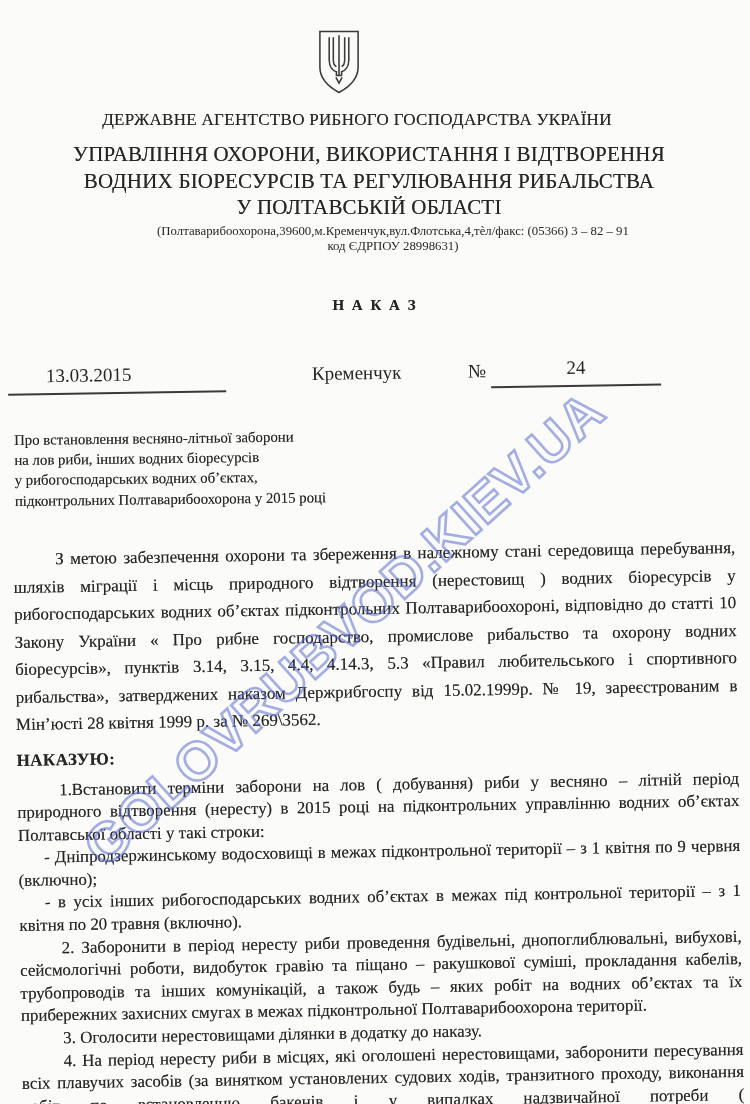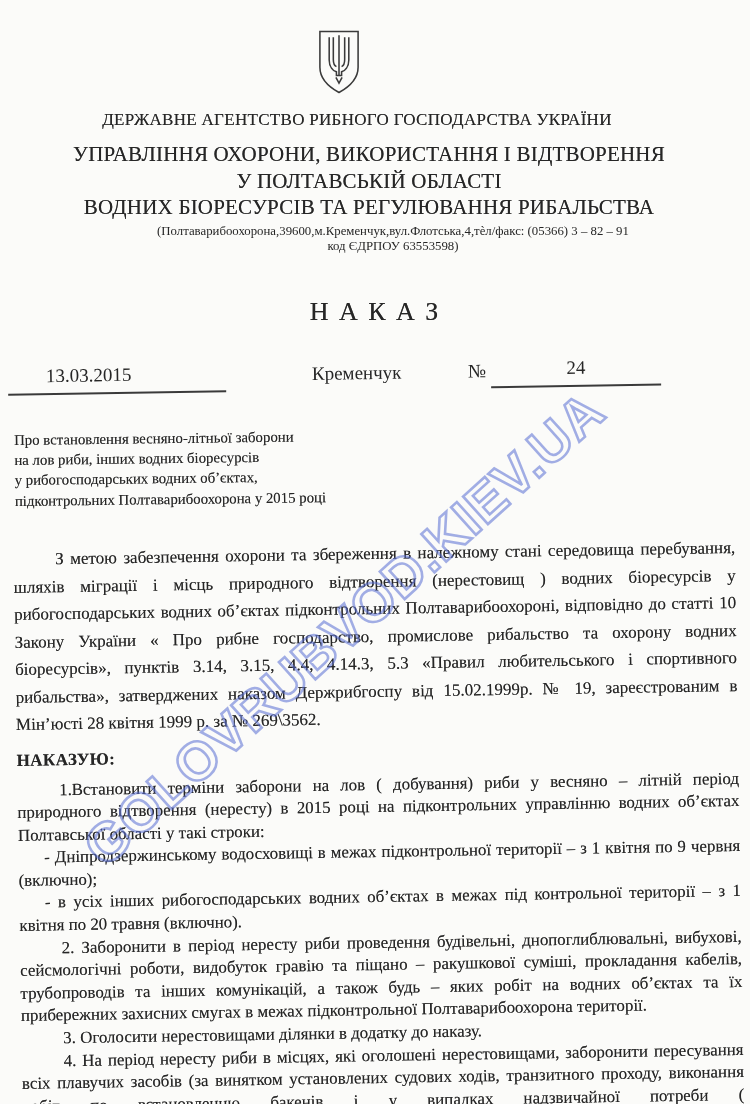--- a/index.html
+++ b/index.html
@@ -24,21 +24,21 @@
   }
   .org {
     margin-top:11px; font-weight:normal; font-size:21px; line-height:26.5px;
     letter-spacing:0.2px; text-shadow:0 0 0.5px rgba(30,30,30,0.65);
   }
   .contact { margin-top:3px; font-size:12.8px; line-height:15.5px;padding-left:48px; }
 
   
   .doc-type {
     position:absolute; top:297px; left:0; width:100%;
-    text-align:center; font-weight:normal; font-size:26px; letter-spacing:2px;
+    text-align:center; font-weight:bold; font-size:15px; letter-spacing:2px;
     text-shadow:0 0 0.5px rgba(30,30,30,0.65);
   }
   .date-row {
     position:absolute; top:360px; left:0; right:0; height:38px;
     font-size:19px; transform:rotate(-0.9deg);
   }
   .date-field {
     position:absolute; left:8px; top:0; width:218px; height:30px;
     border-bottom:2px solid #3a3a3a; padding-left:38px;
   }
@@ -101,26 +101,26 @@
           <path d="M39 14 V57 C39 66 43 70 45 71"></path>
           <path d="M61 14 V57 C61 66 57 70 55 71"></path>
           <path d="M50 10 V88"></path>
           <path d="M44 92 L50 103 L56 92"></path>
         </g>
       </svg>
     </div>
     <div class="agency">ДЕРЖАВНЕ АГЕНТСТВО РИБНОГО ГОСПОДАРСТВА УКРАЇНИ</div>
     <div class="org">
       <div>УПРАВЛІННЯ ОХОРОНИ, ВИКОРИСТАННЯ І ВІДТВОРЕННЯ</div>
+      <div>ВОДНИХ БІОРЕСУРСІВ ТА РЕГУЛЮВАННЯ РИБАЛЬСТВА</div>
       <div>У ПОЛТАВСЬКІЙ ОБЛАСТІ</div>
-      <div>ВОДНИХ БІОРЕСУРСІВ ТА РЕГУЛЮВАННЯ РИБАЛЬСТВА</div>
     </div>
     <div class="contact">
       <div>(Полтаварибоохорона,39600,м.Кременчук,вул.Флотська,4,тѐл/факс: (05366) 3 – 82 – 91</div>
-      <div>код ЄДРПОУ 63553598)</div>
+      <div>код ЄДРПОУ 28998631)</div>
     </div>
   </div>
 
   <div class="doc-type">Н А К А З</div>
 
   <div class="date-row">
     <div class="date-field">
       <span>13.03.2015</span>
     </div>
     <div class="place">Кременчук</div>

